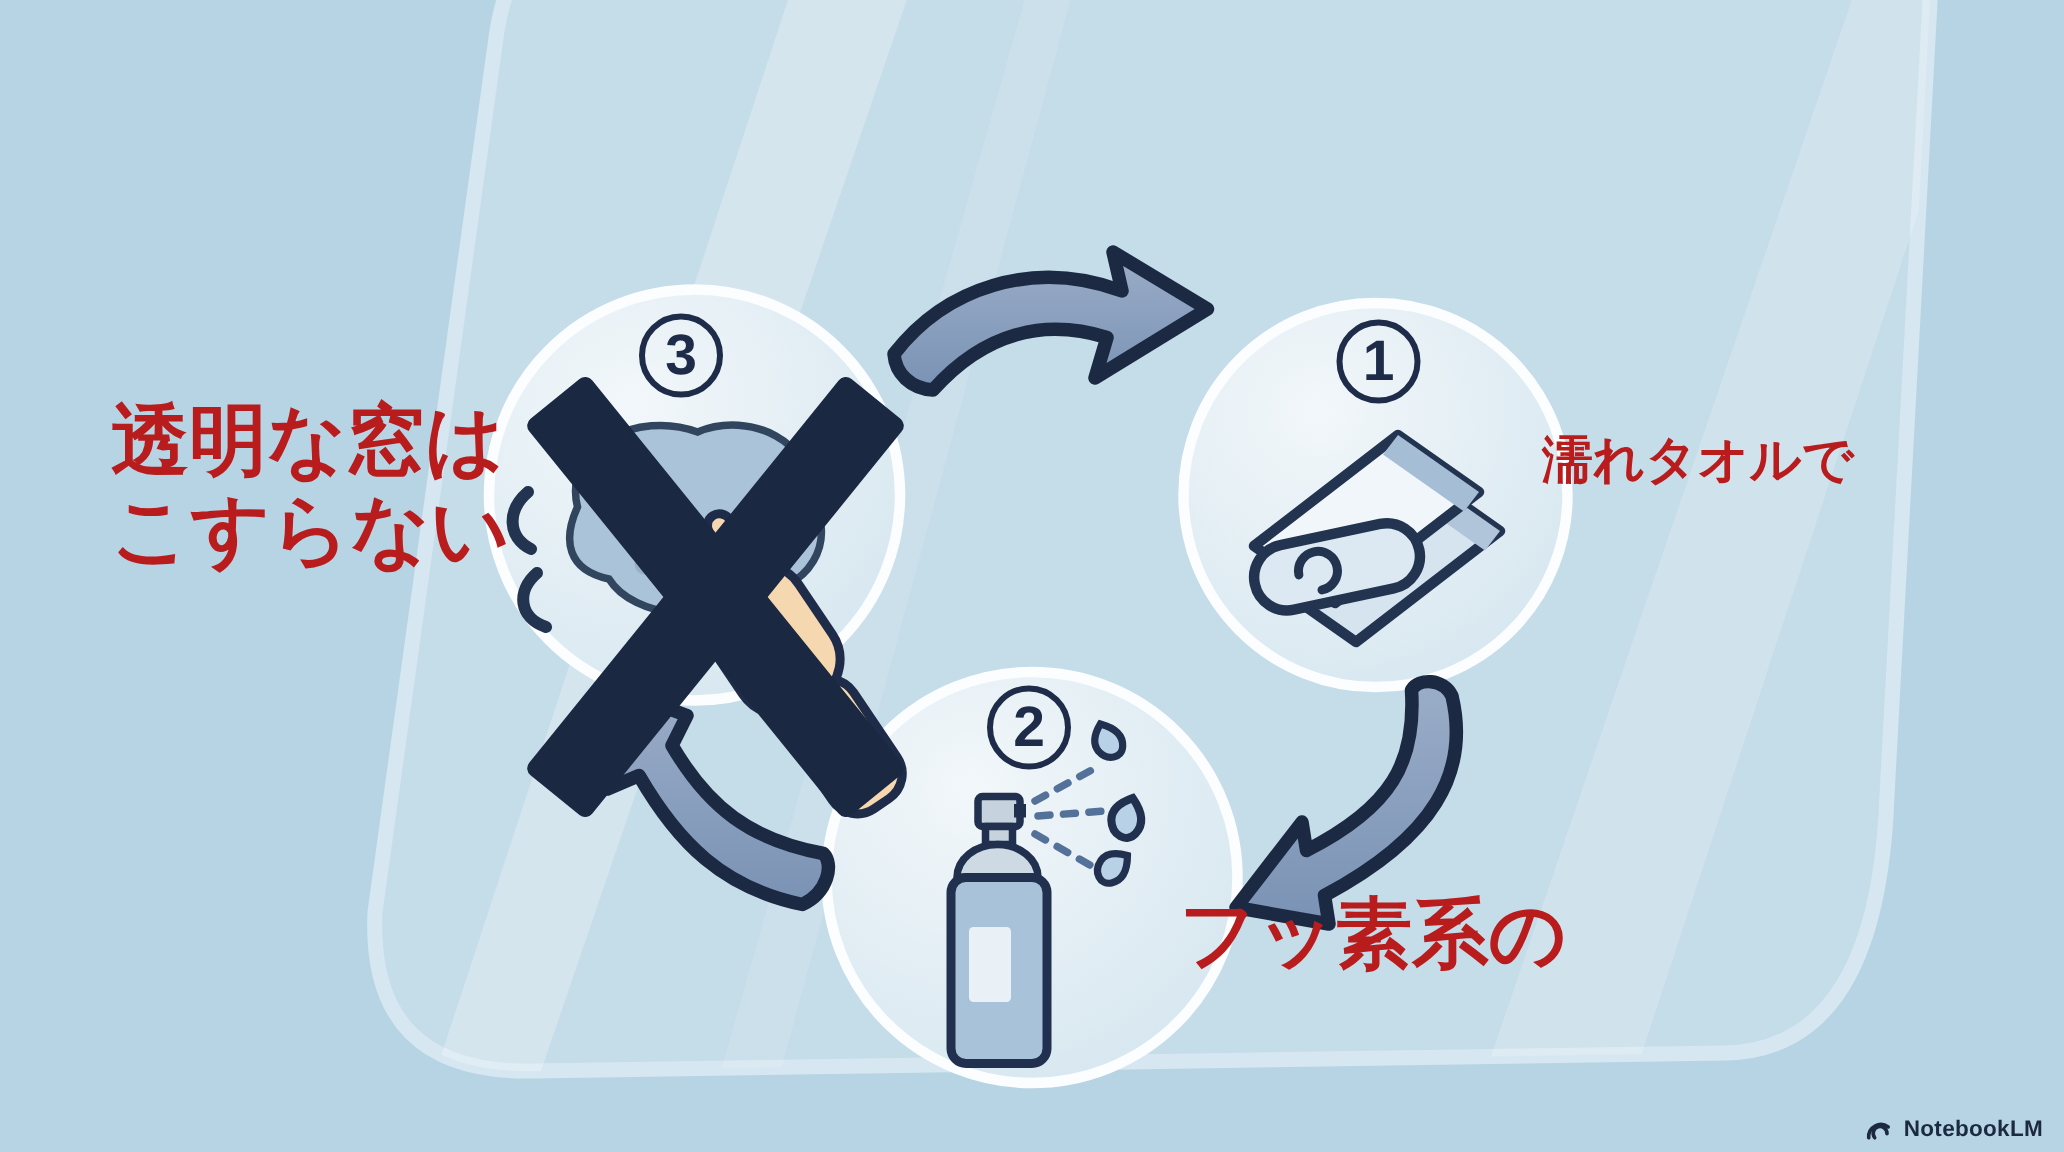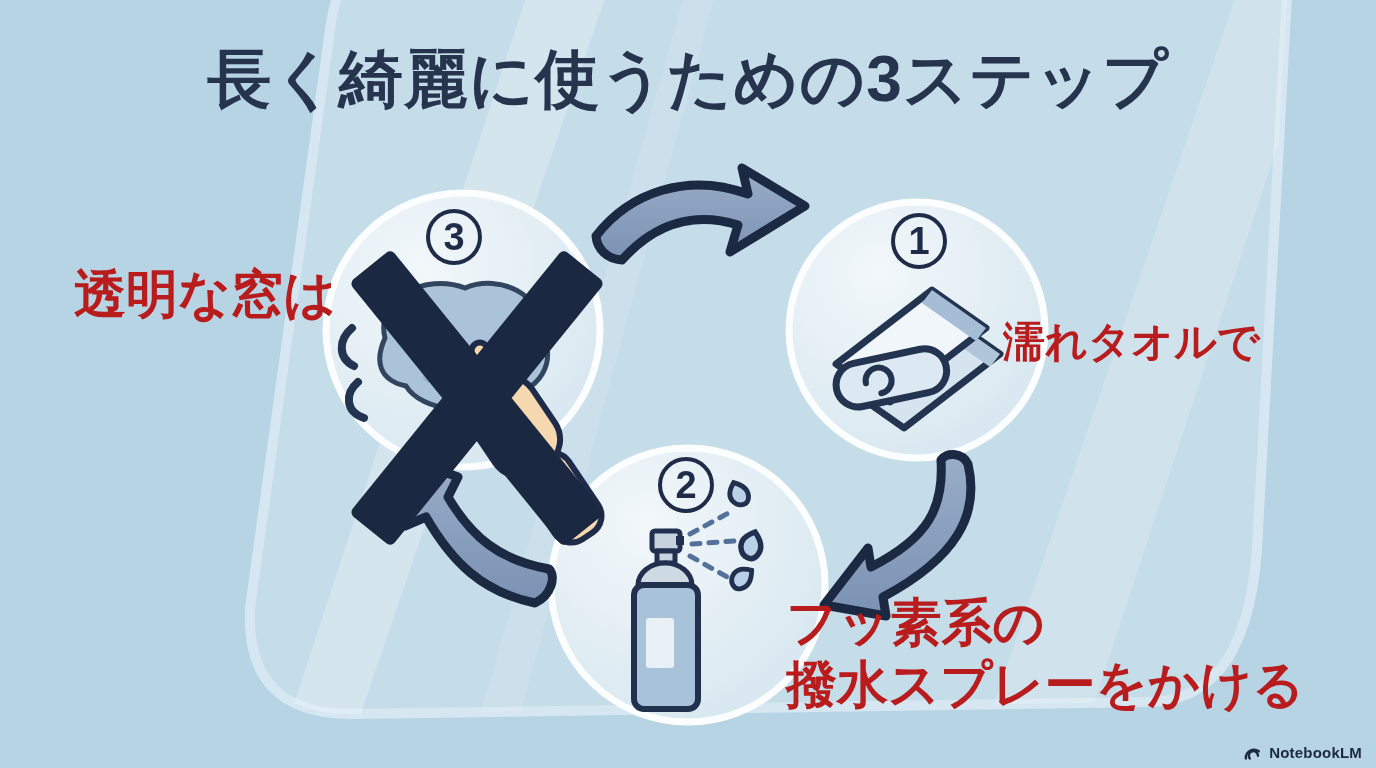--- a/index.html
+++ b/index.html
@@ -9,22 +9,22 @@
     font-family:"Liberation Sans","DejaVu Sans",sans-serif;
   }
   .bg{position:absolute;left:0;top:0;}
   .title{
     position:absolute;top:36px;left:0;width:100%;text-align:center;
     font-size:64px;font-weight:900;color:#26344e;letter-spacing:1px;
     white-space:nowrap;
   }
   .step-text{position:absolute;font-weight:900;color:#b91c1c;white-space:nowrap;}
   .t3{left:74px;top:264px;font-size:52px;line-height:60px;}
-  .t1{left:1003px;top:278px;font-size:42px;line-height:58px;margin-top:35px;}
-  .t2{left:786px;top:592px;font-size:51px;line-height:62px;}
+  .t1{left:1028px;top:278px;font-size:34px;line-height:58px;}
+  .t2{left:786px;top:592px;font-size:51px;line-height:62px;text-align:center;}
   .badge{
     position:absolute;width:56px;height:56px;box-sizing:border-box;
     border:4.5px solid #1e2c49;border-radius:50%;
     display:flex;align-items:center;justify-content:center;
     font-size:38px;font-weight:800;color:#1e2c49;background:transparent;
   }
   .badge1{left:891px;top:213px;}
   .badge2{left:658px;top:457px;}
   .badge3{left:426px;top:209px;}
   .footer{
@@ -123,41 +123,40 @@
         <rect x="-14" y="-96" width="16" height="52" rx="8"></rect>
         <rect x="6" y="-92" width="16" height="46" rx="8"></rect>
       </g>
       <g transform="translate(7,30)" fill="#1b2842">
         <rect x="-170" y="-27" width="340" height="54" rx="6" transform="rotate(51)"></rect>
         <rect x="-170" y="-27" width="340" height="54" rx="6" transform="rotate(-51)"></rect>
       </g>
     </g>
   </svg>
 
-  <div class="title">長く綺麗に使うための3ステップ</div>
 
   <div class="badge badge1">
     <span>1</span>
   </div>
   <div class="badge badge2">
     <span>2</span>
   </div>
   <div class="badge badge3">
     <span>3</span>
   </div>
 
   <div class="step-text t1">
     <div>濡れタオルで</div>
   </div>
   <div class="step-text t2">
     <div>フッ素系の</div>
-    <div>撥水スプレーをかける</div>
   </div>
   <div class="step-text t3">
     <div>透明な窓は</div>
+    <div>こすらない</div>
   </div>
 
   <div class="footer">
     <svg width="20" height="16" viewBox="0 0 20 16">
       <path d="M1.8,13.5 A8.2,8.2 0 0 1 14.8,6.3" fill="none" stroke="#1b2a40" stroke-width="2.4" stroke-linecap="round"></path>
       <path d="M5.8,13.5 A4.6,4.6 0 1 1 14,10.8" fill="none" stroke="#1b2a40" stroke-width="2.4" stroke-linecap="round"></path>
     </svg>
     <span>NotebookLM</span>
   </div>
 

